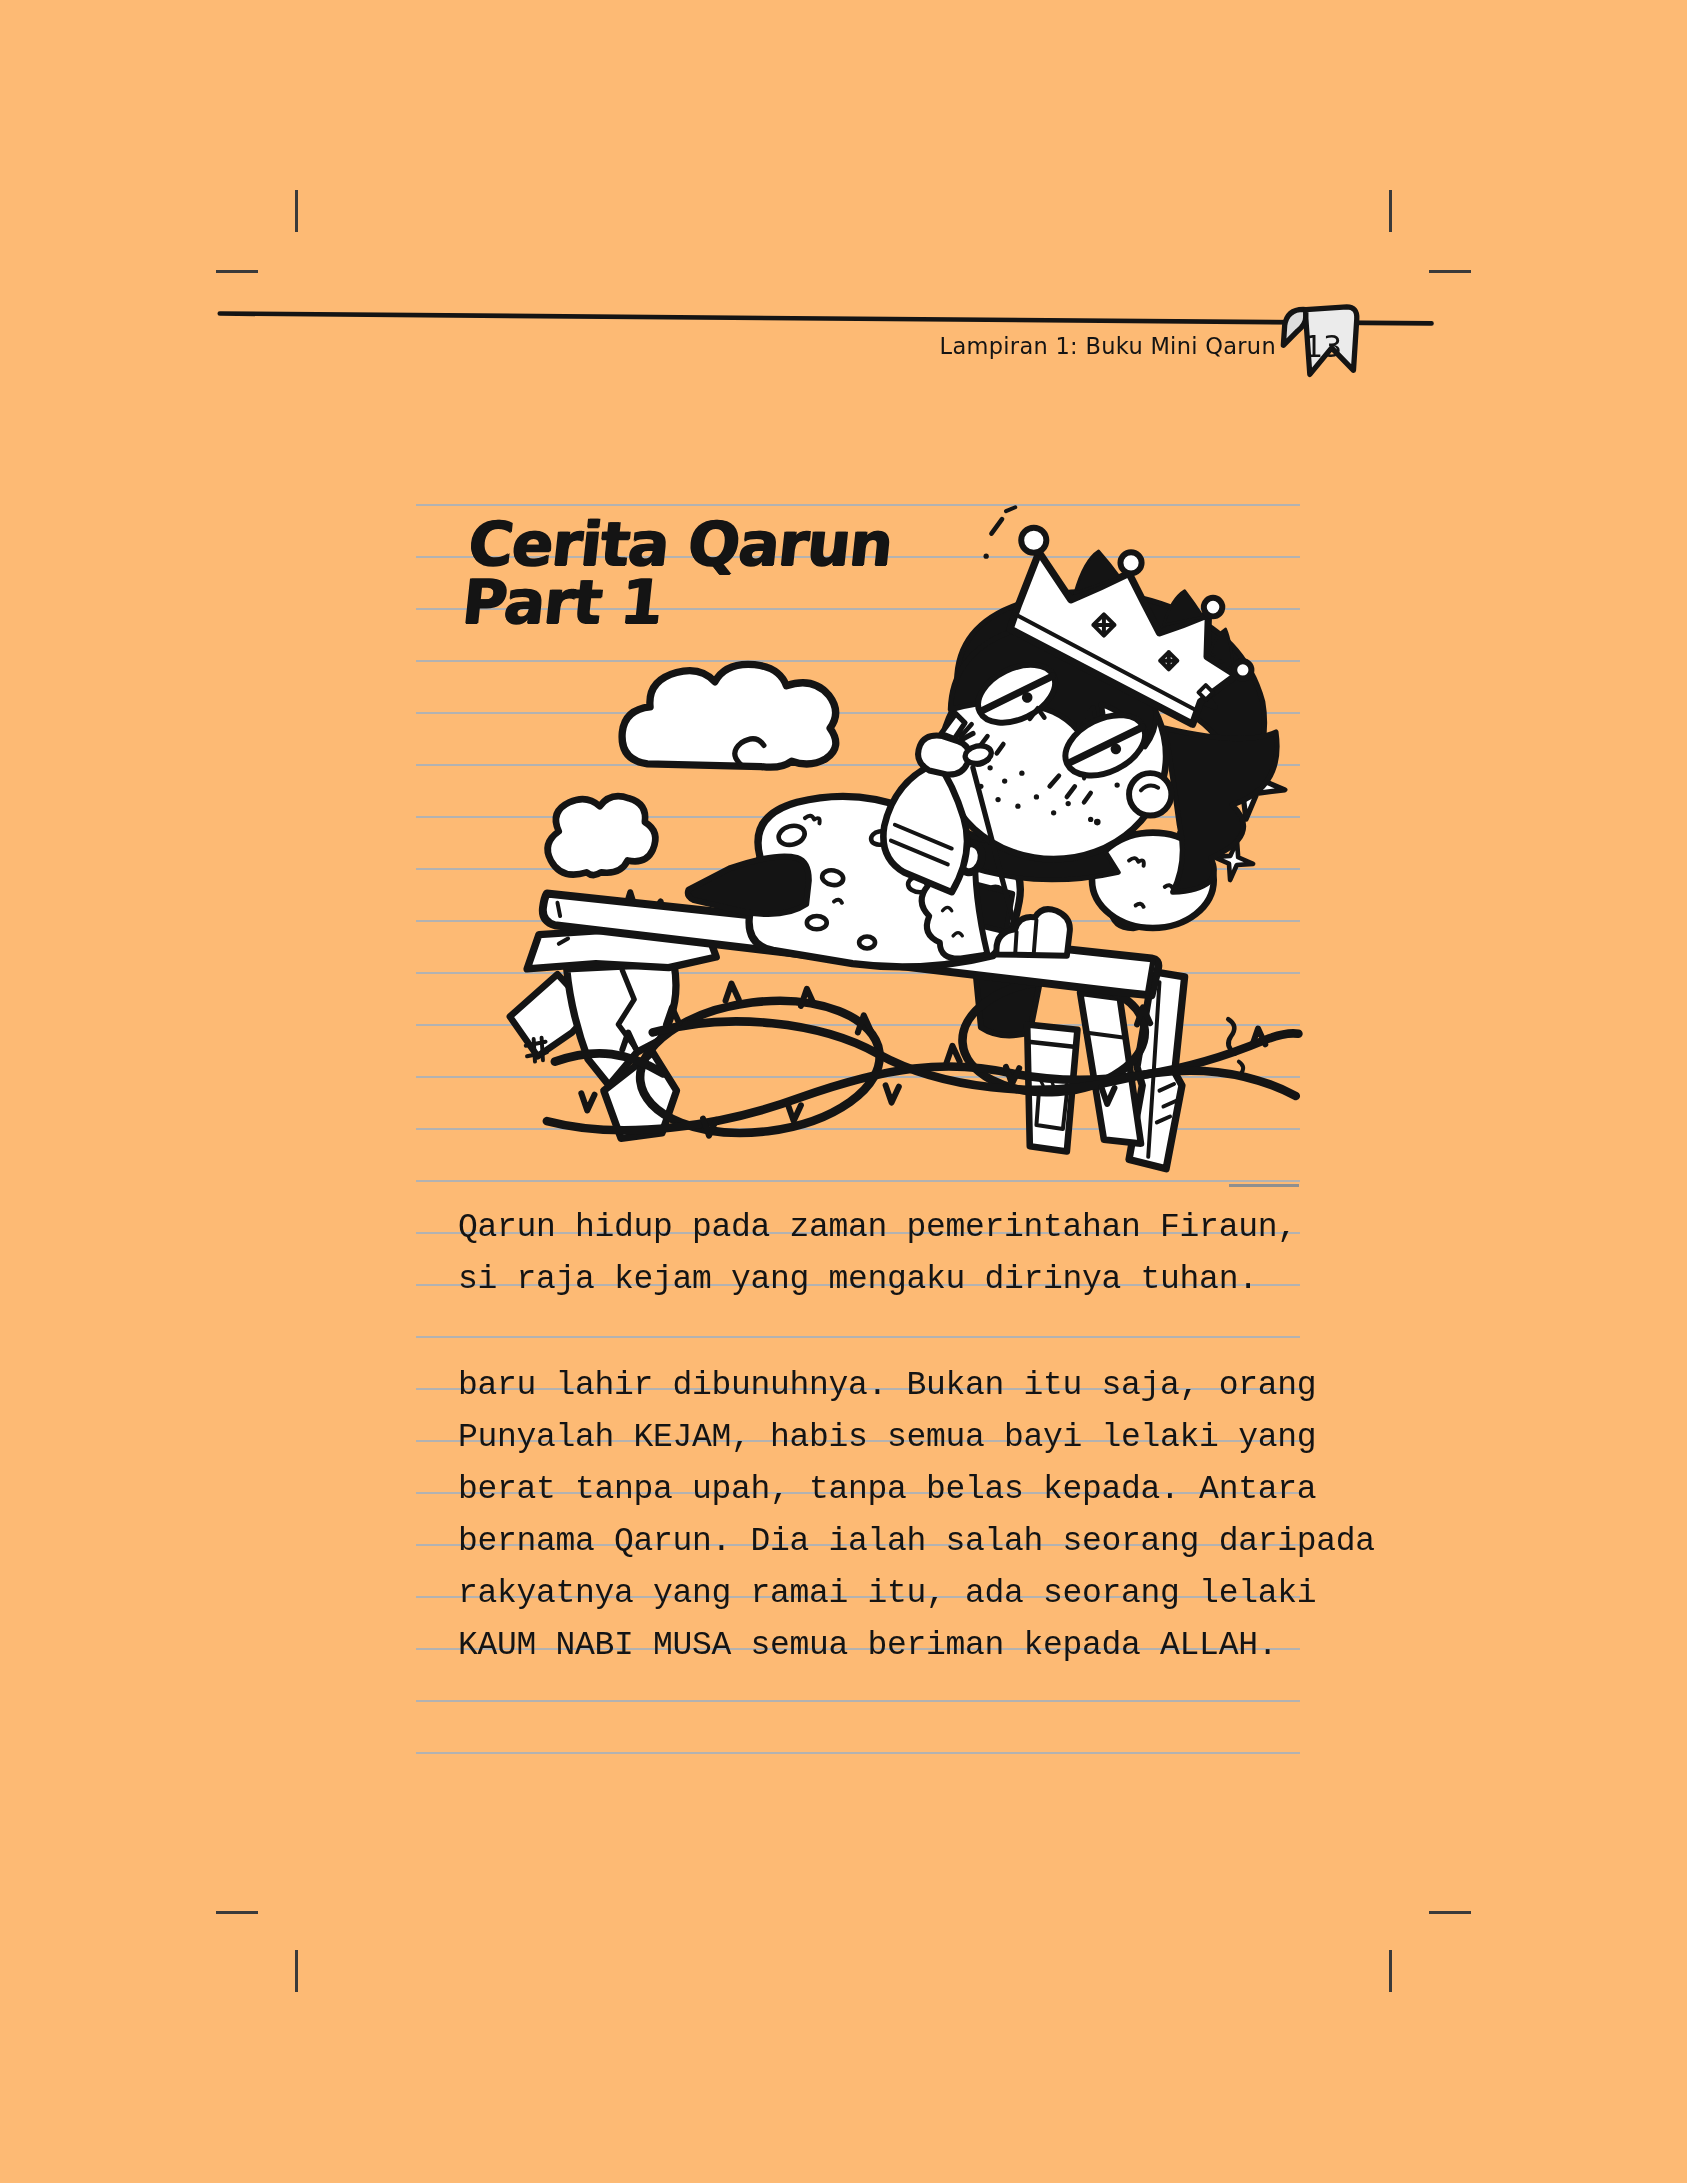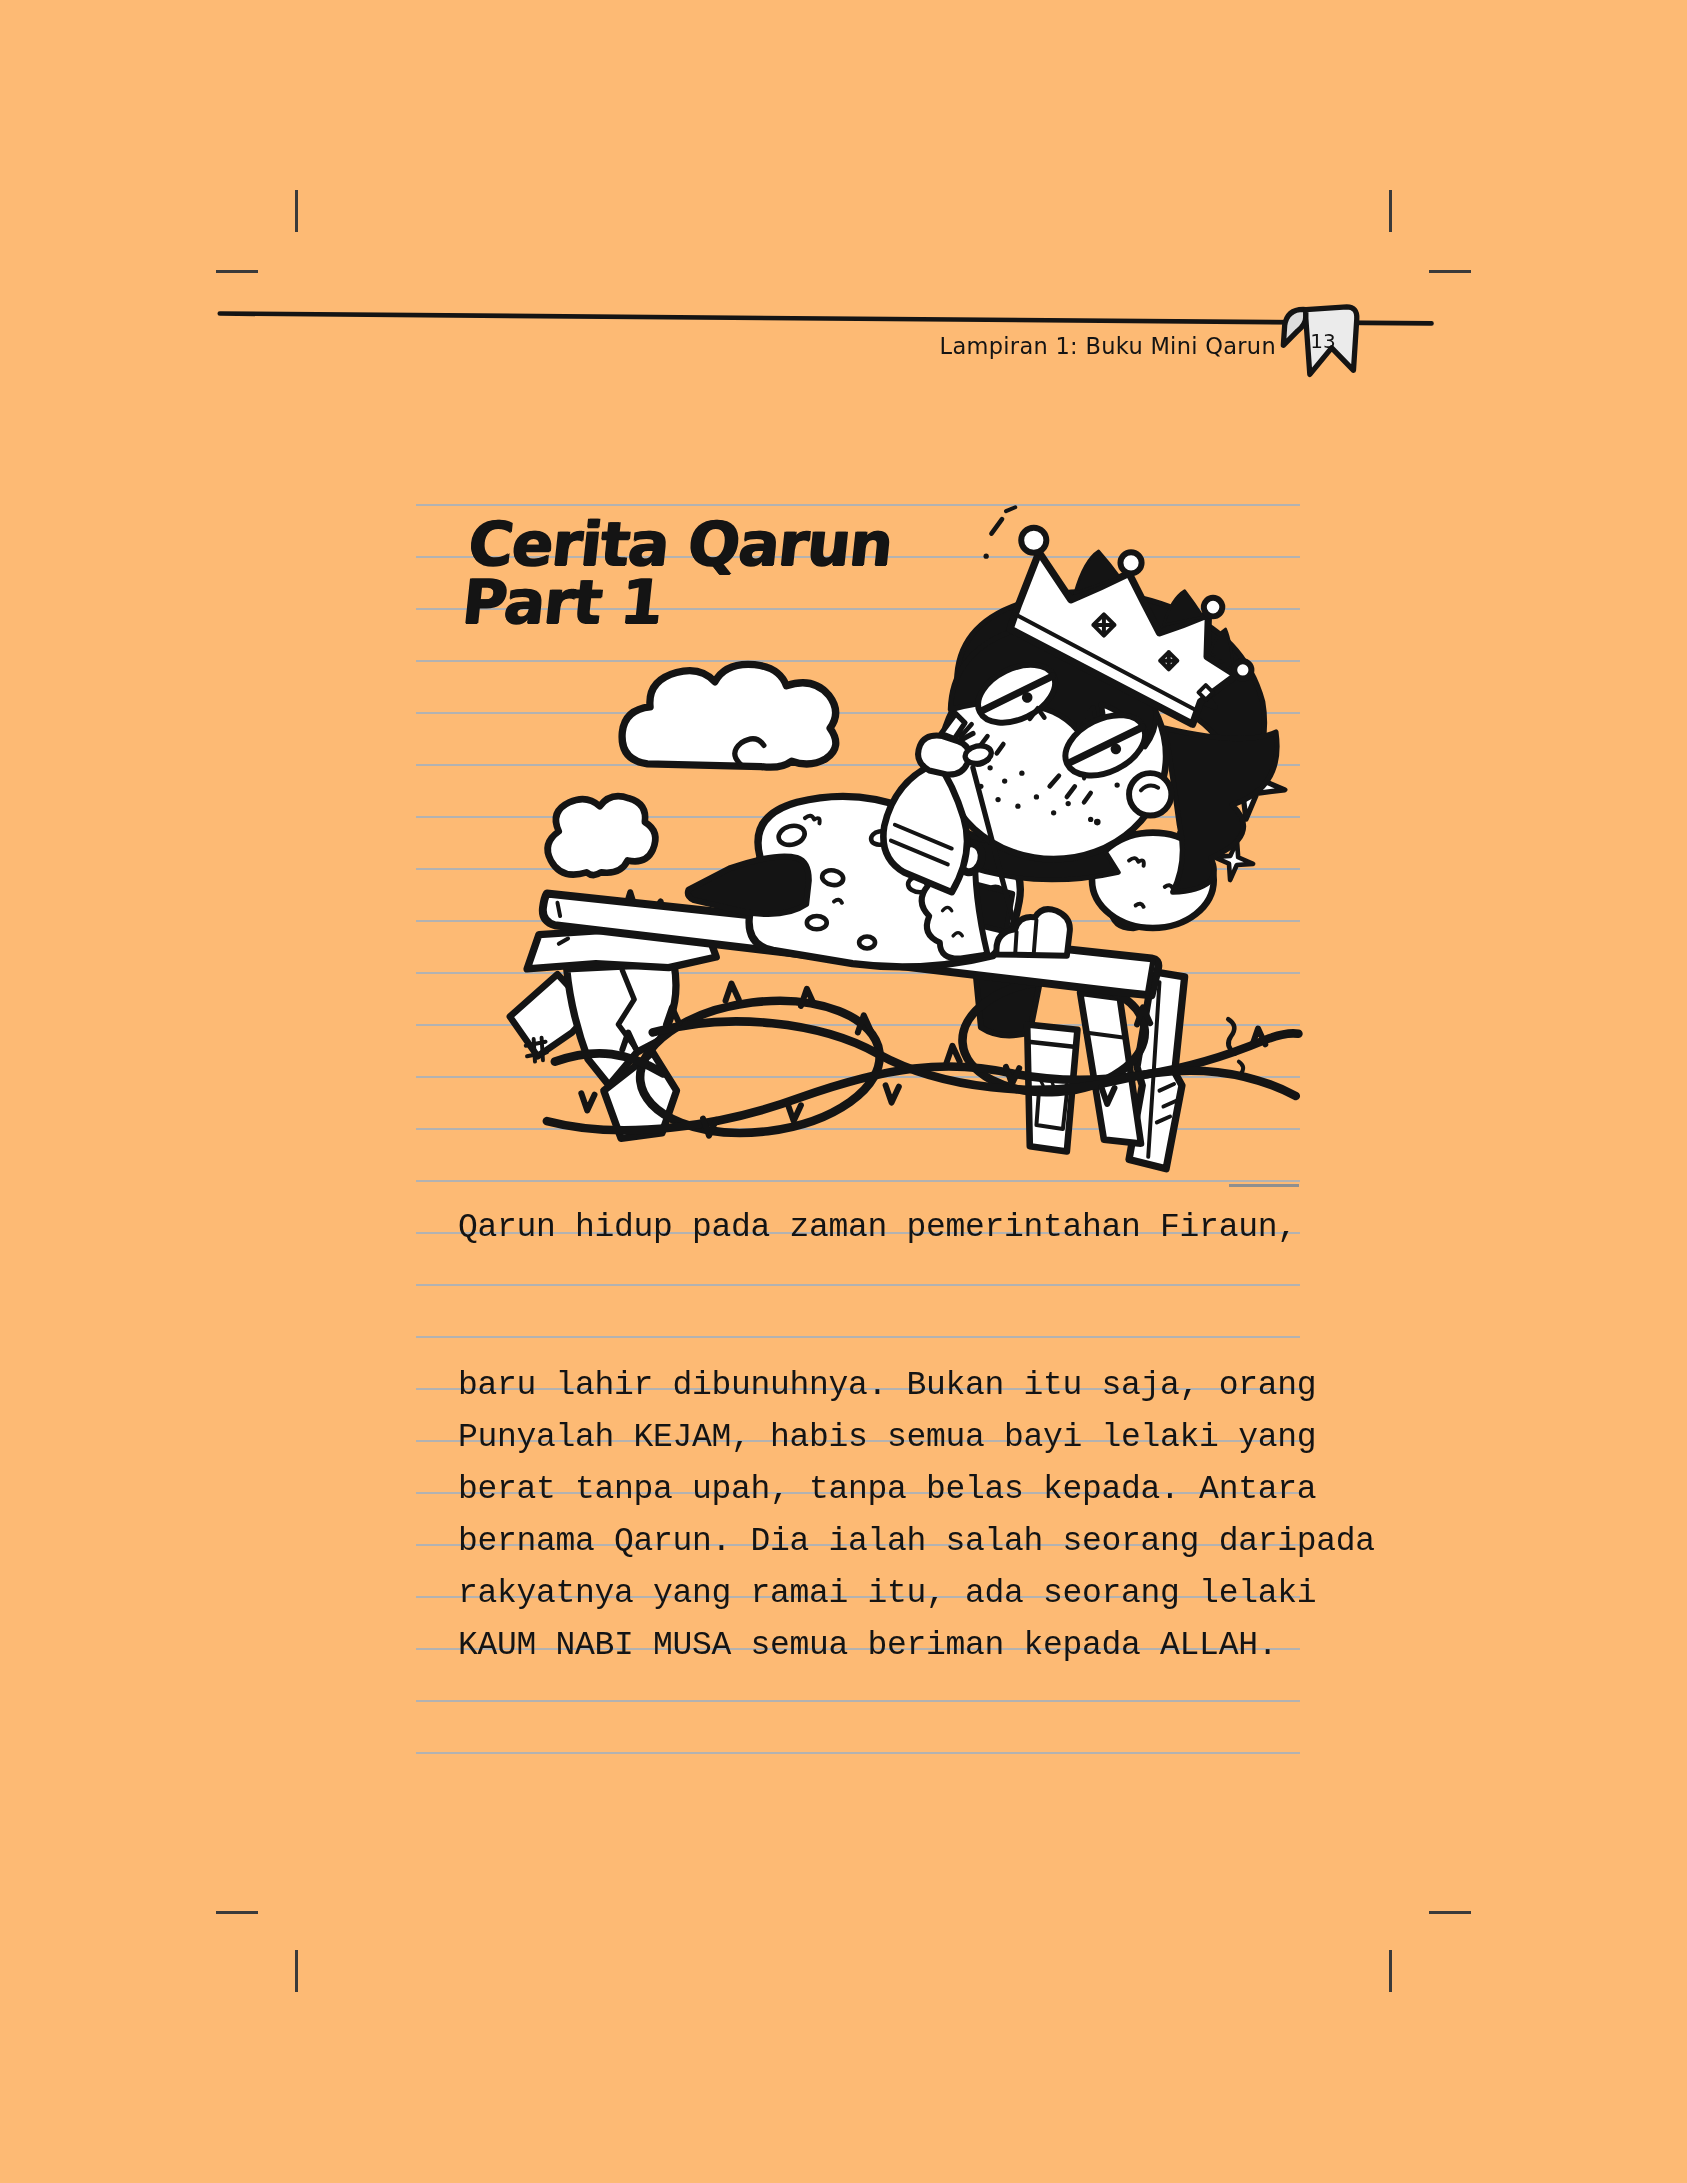--- a/index.html
+++ b/index.html
@@ -5,21 +5,21 @@
   html,body{margin:0;padding:0;background:#fff;}
   #page{position:relative;width:1687px;height:2183px;background:#fdba74;overflow:hidden;
         font-family:"DejaVu Sans", sans-serif;color:#141414;padding-left:32px;}
   
   .crop{position:absolute;background:#3a3a3a;}
   
   #header-rule-svg{position:absolute;left:0;top:0;width:1687px;height:463px;}
   #header-label{position:absolute;left:728px;top:333px;width:548px;text-align:right;
       font-size:22.5px;letter-spacing:0.3px;font-family:cursive,"DejaVu Sans",sans-serif;}
   #page-number{position:absolute;left:1291px;top:329px;width:64px;text-align:center;
-      font-size:20px;font-family:cursive,"DejaVu Sans",sans-serif;}
+      font-size:30px;font-family:cursive,"DejaVu Sans",sans-serif;}
   
   #ruled-lines{position:absolute;left:416px;top:504px;width:884px;height:1259px;
       background:repeating-linear-gradient(to bottom,#b2b2b2 0px,#b2b2b2 2px,transparent 2px,transparent 52px);}
   #line-dark-dash{position:absolute;left:1229px;top:1184px;width:70px;height:3.3px;background:#8f8f8f;}
   
   #story-title{position:absolute;left:471px;top:515px;font-size:61px;line-height:58px;
       font-weight:bold;transform:skewX(-6deg);transform-origin:left top;
       font-family:cursive,"DejaVu Sans",sans-serif;letter-spacing:-1.3px;
       text-shadow:1.7px 0 0 #141414,0.7px 0.7px 0 #141414;}
   
@@ -213,20 +213,21 @@
         <path stroke-width="9" fill="#fff" d="M 1404 1164 Q 1380 1150 1390 1126 Q 1398 1108 1424 1112 L 1448 1120 Q 1470 1128 1462 1152 Q 1454 1172 1430 1170 Z"></path>
         <path stroke-width="8" fill="#fff" d="M 1422 1108 L 1444 1078 L 1458 1092 L 1442 1116 Z"></path>
         <ellipse stroke-width="8" fill="#fff" cx="1478" cy="1140" rx="20" ry="13" transform="rotate(-12 1478 1140)"></ellipse>
         <path stroke-width="6" d="M 1462 1150 Q 1478 1162 1494 1148"></path>
       </g>
     </g>
   </svg>
 
   <div id="para-1" class="para">
     <div>Qarun hidup pada zaman pemerintahan Firaun,</div>
+    <div>si raja kejam yang mengaku dirinya tuhan.</div>
   </div>
   <div id="para-2" class="para">
     <div>baru lahir dibunuhnya. Bukan itu saja, orang</div>
     <div>Punyalah KEJAM, habis semua bayi lelaki yang</div>
     <div>berat tanpa upah, tanpa belas kepada. Antara</div>
     <div>bernama Qarun. Dia ialah salah seorang daripada</div>
     <div>rakyatnya yang ramai itu, ada seorang lelaki</div>
     <div>KAUM NABI MUSA semua beriman kepada ALLAH.</div>
   </div>
 

